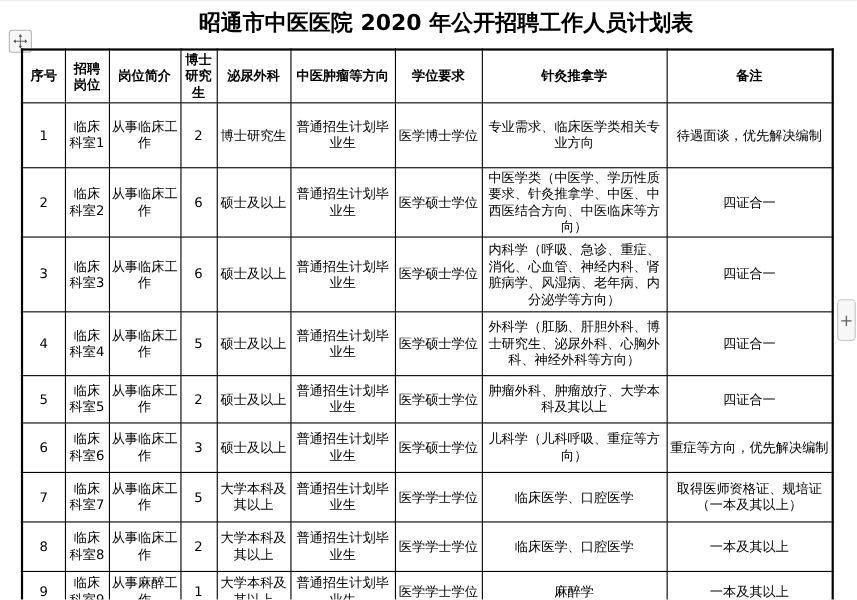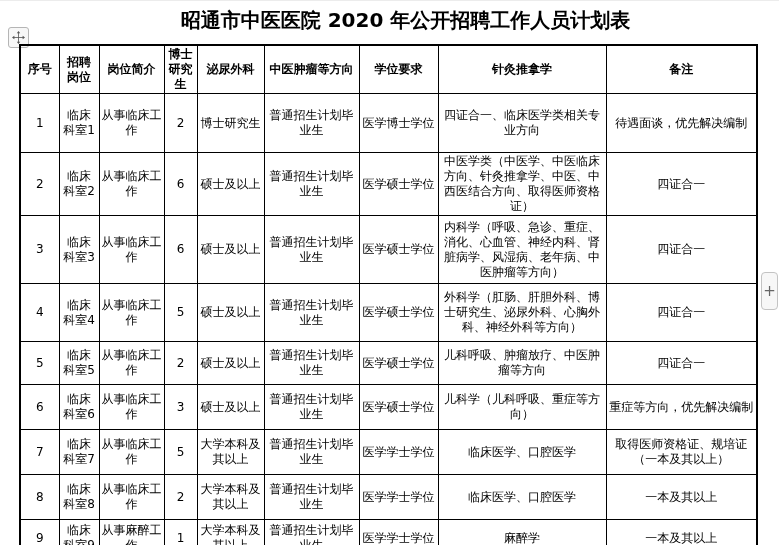--- a/index.html
+++ b/index.html
@@ -104,43 +104,43 @@
     </thead>
   <tbody>
       <tr>
         <td>1</td>
         <td>临床科室1</td>
         <td>从事临床工作</td>
         <td>2</td>
         <td>博士研究生</td>
         <td>普通招生计划毕业生</td>
         <td>医学博士学位</td>
-        <td>四证合一、临床医学类相关专业方向</td>
+        <td>专业需求、临床医学类相关专业方向</td>
         <td>待遇面谈，优先解决编制</td>
       </tr>
       <tr>
         <td>2</td>
         <td>临床科室2</td>
         <td>从事临床工作</td>
         <td>6</td>
         <td>硕士及以上</td>
         <td>普通招生计划毕业生</td>
         <td>医学硕士学位</td>
-        <td>中医学类（中医学、中医临床方向、针灸推拿学、中医、中西医结合方向、取得医师资格证）</td>
+        <td>中医学类（中医学、学历性质要求、针灸推拿学、中医、中西医结合方向、中医临床等方向）</td>
         <td>四证合一</td>
       </tr>
       <tr>
         <td>3</td>
         <td>临床科室3</td>
         <td>从事临床工作</td>
         <td>6</td>
         <td>硕士及以上</td>
         <td>普通招生计划毕业生</td>
         <td>医学硕士学位</td>
-        <td>内科学（呼吸、急诊、重症、消化、心血管、神经内科、肾脏病学、风湿病、老年病、中医肿瘤等方向）</td>
+        <td>内科学（呼吸、急诊、重症、消化、心血管、神经内科、肾脏病学、风湿病、老年病、内分泌学等方向）</td>
         <td>四证合一</td>
       </tr>
       <tr>
         <td>4</td>
         <td>临床科室4</td>
         <td>从事临床工作</td>
         <td>5</td>
         <td>硕士及以上</td>
         <td>普通招生计划毕业生</td>
         <td>医学硕士学位</td>
@@ -148,21 +148,21 @@
         <td>四证合一</td>
       </tr>
       <tr>
         <td>5</td>
         <td>临床科室5</td>
         <td>从事临床工作</td>
         <td>2</td>
         <td>硕士及以上</td>
         <td>普通招生计划毕业生</td>
         <td>医学硕士学位</td>
-        <td>儿科呼吸、肿瘤放疗、中医肿瘤等方向</td>
+        <td>肿瘤外科、肿瘤放疗、大学本科及其以上</td>
         <td>四证合一</td>
       </tr>
       <tr>
         <td>6</td>
         <td>临床科室6</td>
         <td>从事临床工作</td>
         <td>3</td>
         <td>硕士及以上</td>
         <td>普通招生计划毕业生</td>
         <td>医学硕士学位</td>

